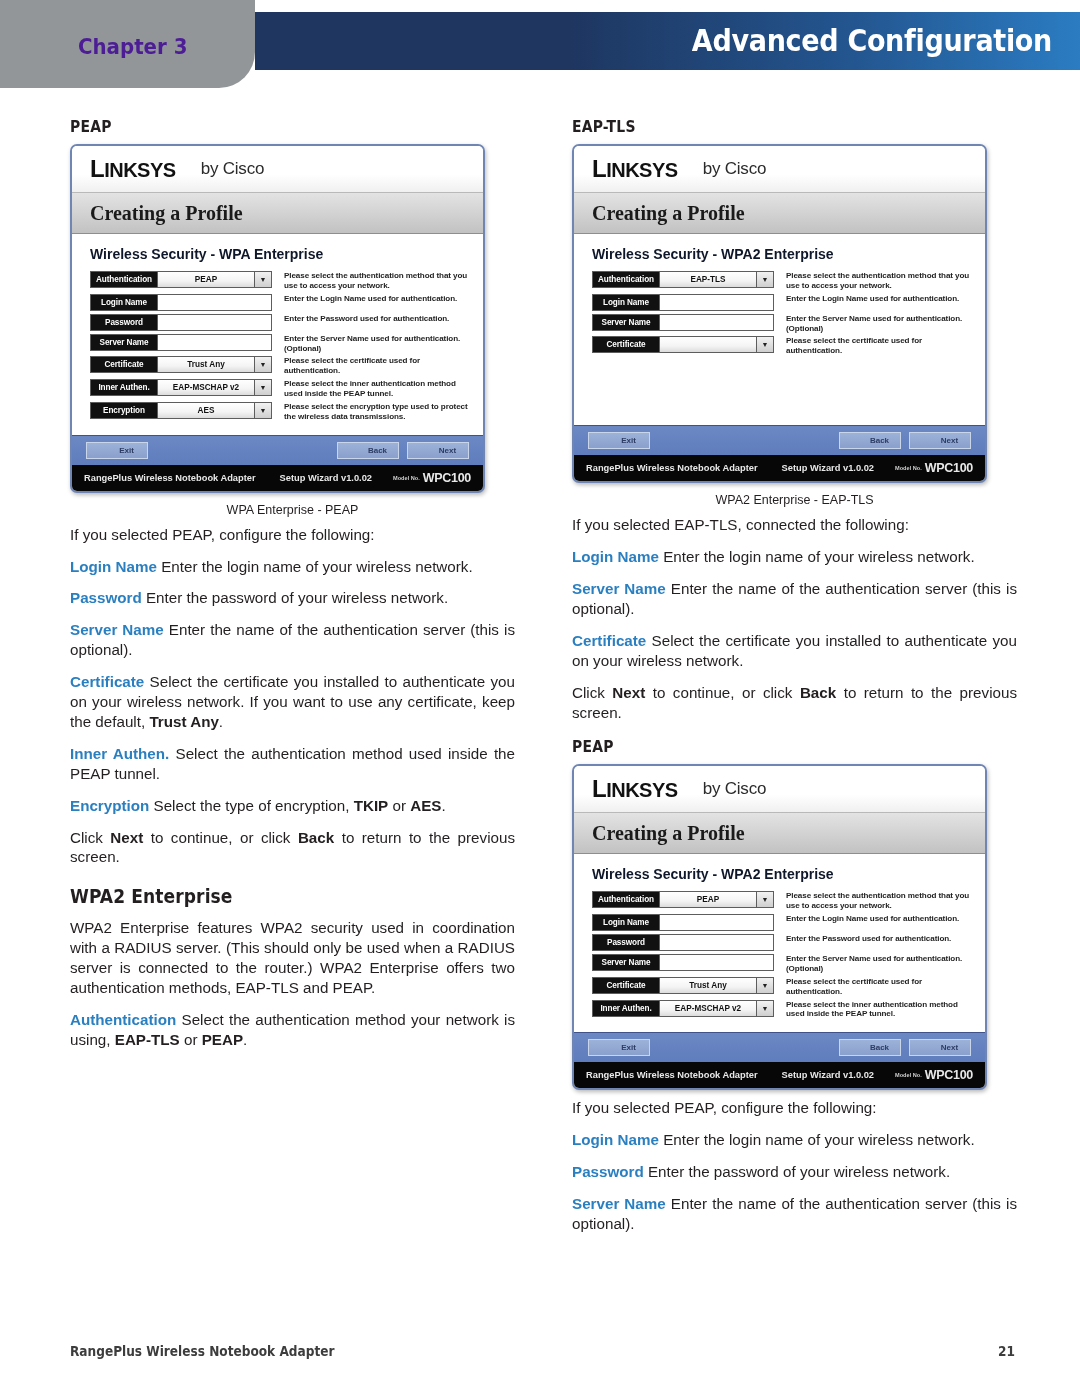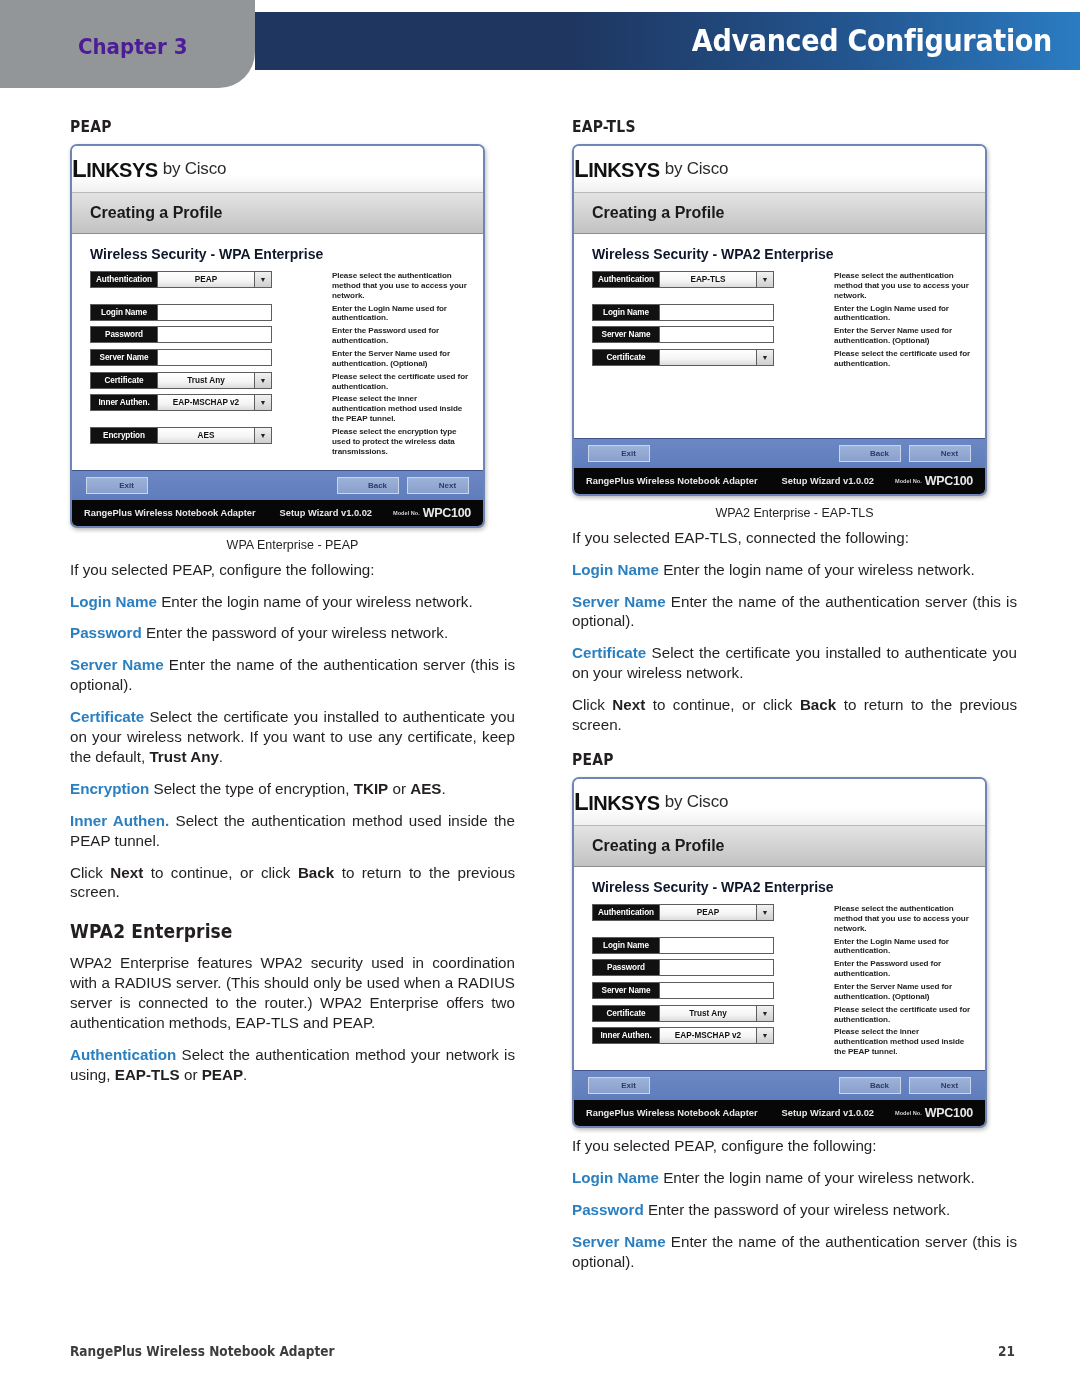--- a/index.html
+++ b/index.html
@@ -119,49 +119,50 @@
     border-radius: 7px;
     background: #fdfdfd;
     box-shadow: 1px 2px 4px rgba(0,0,0,0.28);
     overflow: hidden;
   }
   .wiz-logo {
     height: 46px;
     background: linear-gradient(to bottom, #ffffff 0%, #ffffff 62%, #f0f0f0 100%);
     display: flex;
     align-items: center;
+    padding-left: 18px;
   }
   .logo-linksys {
     font-family: "Liberation Sans", sans-serif;
     font-weight: bold;
     font-size: 20px;
     color: #111;
     letter-spacing: -0.5px;
   }
   .logo-linksys .big { font-size: 24px; }
   .logo-bycisco {
     font-family: "Liberation Sans", sans-serif;
     font-size: 17px;
     color: #2b2b2b;
-    margin-left: 5px;
+    margin-left: 25px;
     letter-spacing: -0.2px;
   }
   .wiz-titlebar {
     height: 42px;
     background: linear-gradient(to bottom, #e3e3e3 0%, #d2d2d2 52%, #c2c2c2 100%);
     border-top: 1px solid #b9b9b9;
     border-bottom: 1px solid #8e8e8e;
     display: flex;
     align-items: center;
     padding-left: 18px;
   }
   .wiz-titlebar-text {
-    font-family: Liberation Sans, sans-serif;
-    font-weight: bold;
-    font-size: 16px;
+    font-family: Liberation Serif, serif;
+    font-weight: bold;
+    font-size: 20px;
     color: #1a1a1a;
   }
   .wiz-body {
     background: #ffffff;
     padding: 12px 12px 10px 18px;
   }
   .wiz-secheading {
     font-family: "Liberation Sans", sans-serif;
     font-weight: bold;
     font-size: 14px;
@@ -223,21 +224,20 @@
   .wiz-help {
     flex: 1;
     font-family: "Liberation Sans", sans-serif;
     font-size: 8.1px;
     line-height: 1.22;
     color: #1f1f1f;
     font-weight: bold;
     padding-left: 12px;
     padding-top: 0px;
     letter-spacing: -0.1px;
-    margin-left: 48px;
   }
   .wiz-help .opt { font-weight: bold; }
   .wiz-footer {
     height: 30px;
     background: linear-gradient(to bottom, #6c88c4 0%, #5f7cbc 100%);
     border-top: 1px solid #40528a;
     display: flex;
     align-items: center;
     padding: 0 14px;
     position: relative;
@@ -398,22 +398,22 @@
       </div>
       <div class="fig-caption">WPA Enterprise - PEAP</div>
     </div>
 
     <p class="body noj">If you selected PEAP, configure the following:</p>
     <div>
         <p class="body"><span class="term">Login Name</span> Enter the login name of your wireless network.</p>
         <p class="body"><span class="term">Password</span>  Enter the password of your wireless network.</p>
         <p class="body"><span class="term">Server Name</span>  Enter the name of the authentication server (this is optional).</p>
         <p class="body"><span class="term">Certificate</span> Select the certificate you installed to authenticate you on your wireless network. If you want to use any certificate, keep the default, <span class="bold">Trust Any</span>.</p>
+        <p class="body"><span class="term">Inner Authen.</span> Select the authentication method used inside the PEAP tunnel.</p>
         <p class="body"><span class="term">Encryption</span>  Select the type of encryption, <span class="bold">TKIP</span> or <span class="bold">AES</span>.</p>
-        <p class="body"><span class="term">Inner Authen.</span> Select the authentication method used inside the PEAP tunnel.</p>
       </div>
     <p class="body">Click <span class="bold">Next</span> to continue, or click <span class="bold">Back</span> to return to the previous screen.</p>
 
     <h2 class="sub-head">WPA2 Enterprise</h2>
     <p class="body">WPA2 Enterprise features WPA2 security used in coordination with a RADIUS server. (This should only be used when a RADIUS server is connected to the router.) WPA2 Enterprise offers two authentication methods, EAP-TLS and PEAP.</p>
     <div>
         <p class="body"><span class="term">Authentication</span> Select the authentication method your network is using, <span class="bold">EAP-TLS</span> or <span class="bold">PEAP</span>.</p>
       </div>
   </div>
 

